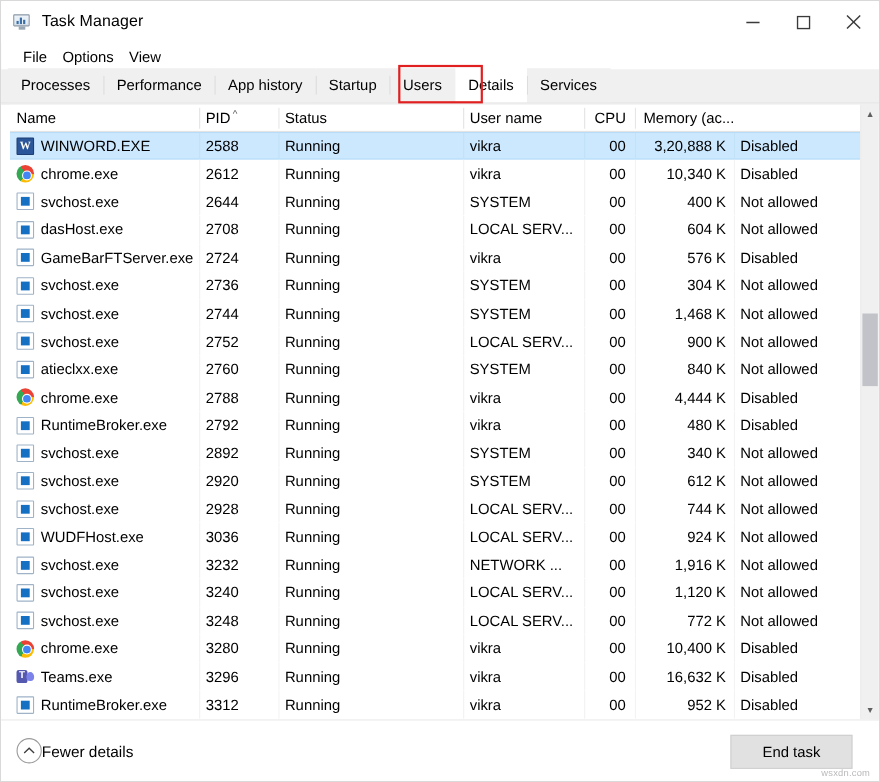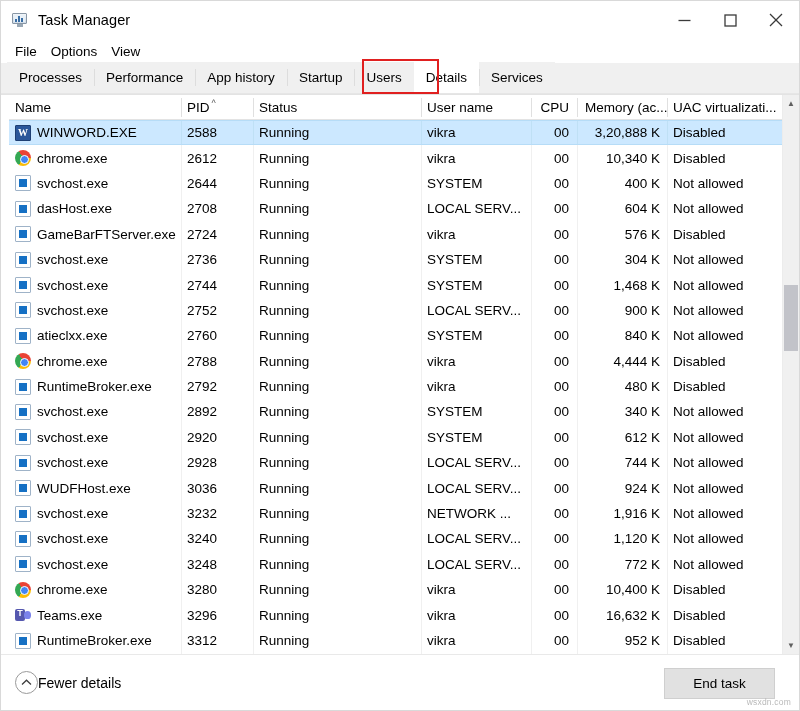--- a/index.html
+++ b/index.html
@@ -101,20 +101,21 @@
 
   
   .menubar {
     height: 24px;
     flex: 0 0 24px;
     display: flex;
     align-items: center;
     padding-left: 7px;
     gap: 0px;
     background: #ffffff;
+    margin-left: 6px;
   }
   .menu-item {
     font-size: 13.5px;
     color: #000000;
     padding: 2px 7px;
     cursor: default;
   }
 
   
   .tabstrip {
@@ -504,21 +505,20 @@
         <div class="thead">
           <div class="th c-name">Name</div>
           <div class="th c-pid">
             <span>PID</span>
             <span class="sort-caret">^</span>
           </div>
           <div class="th c-status">Status</div>
           <div class="th c-user">User name</div>
           <div class="th c-cpu">CPU</div>
           <div class="th c-mem">Memory (ac...</div>
-          <div class="th c-uac">UAC virtualizati...</div>
         </div>
 
         <div class="tbody" id="tbody">
             <div class="row selected">
               <div class="td c-name">
                 <span class="pic word">W</span>
                 <span>WINWORD.EXE</span>
               </div>
               <div class="td c-pid">2588</div>
               <div class="td c-status">Running</div>

